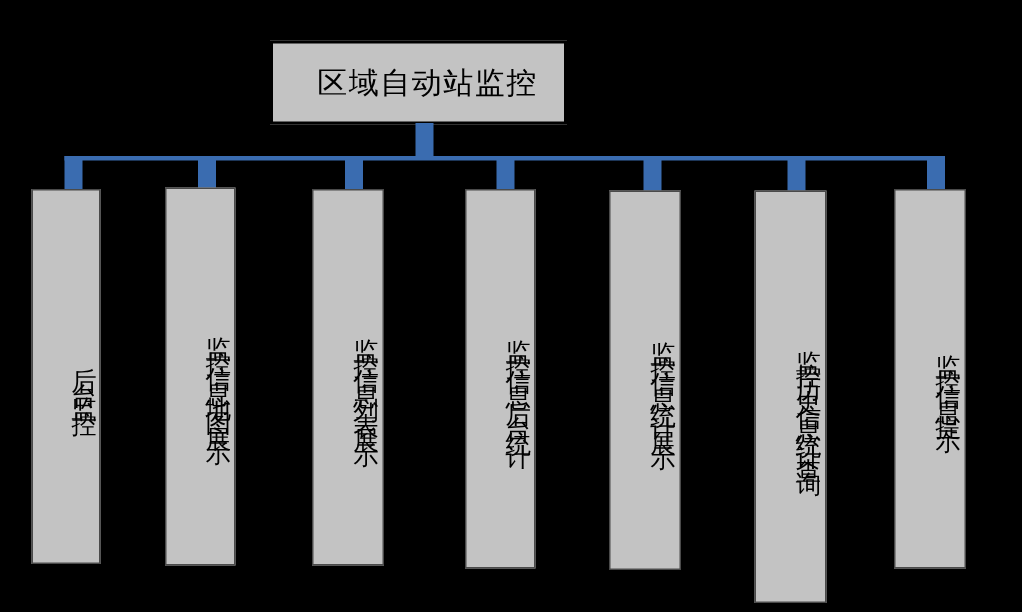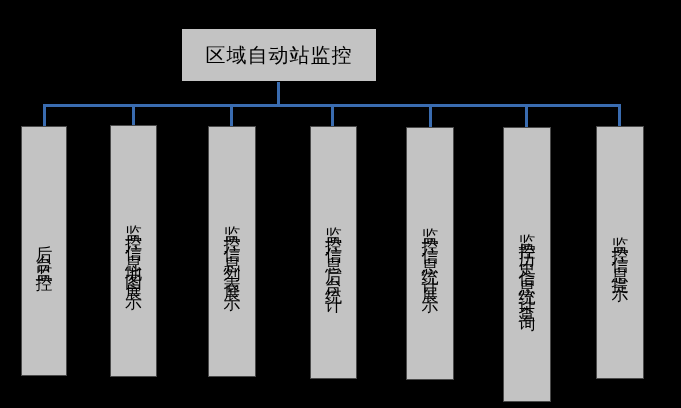--- a/index.html
+++ b/index.html
@@ -1,20 +1,20 @@
 <!DOCTYPE html>
 <html style="--background: #000000; --box-fill: #c3c3c3; --box-border: #000000; --connector: #3a6cb0; --text: #000000;"><head>
 <meta charset="utf-8">
 <style>
   html, body {
     margin: 0;
     padding: 0;
     background: #000;
   }
-  * { box-sizing: border-box; }
+  * { box-sizing: border-box; padding-left: 12px; }
 
   .canvas {
     position: relative;
     width: 681px;
     height: 408px;
     background: var(--background, #000);
     overflow: hidden;
     font-family: "Liberation Serif", "DejaVu Serif", serif;
   }
 

